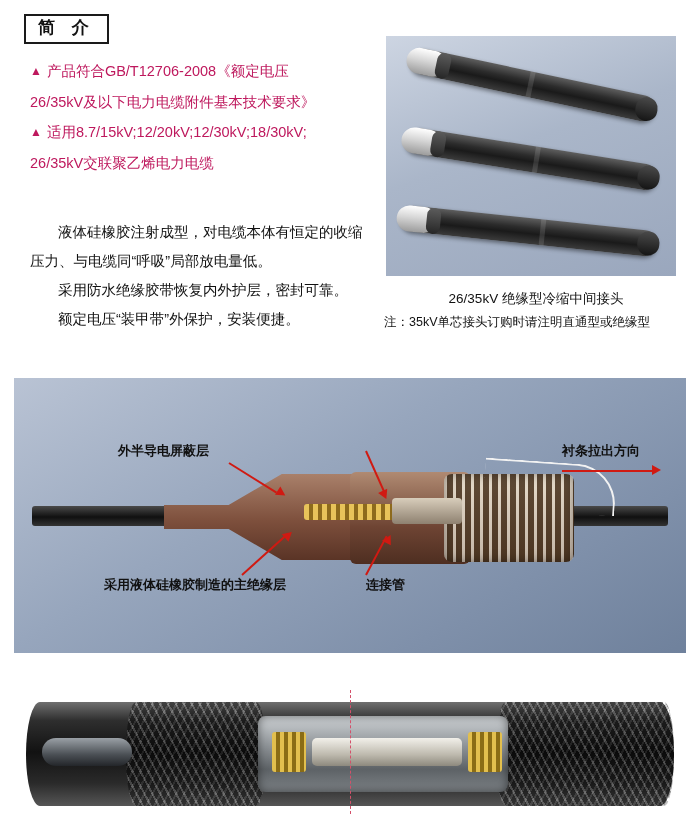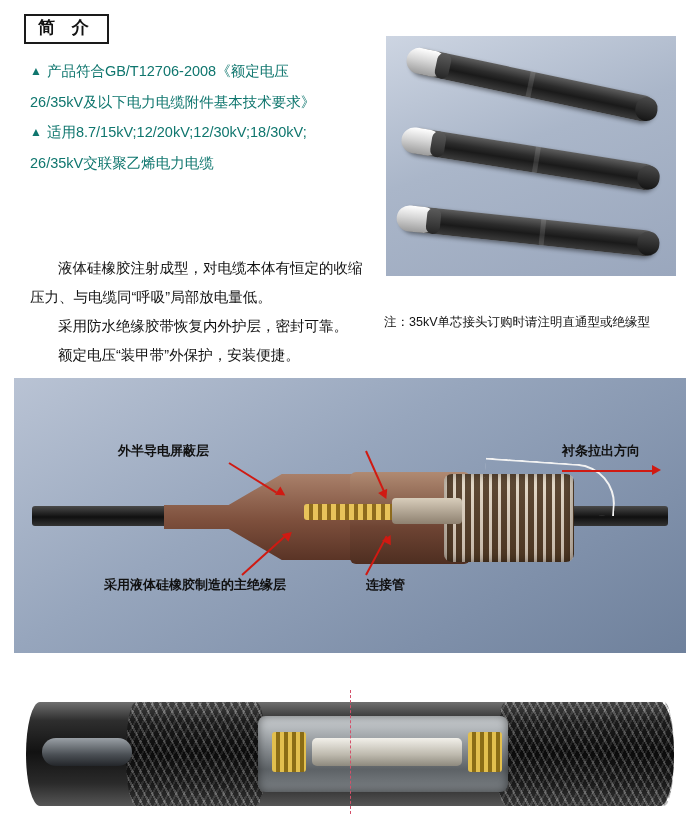--- a/index.html
+++ b/index.html
@@ -37,39 +37,38 @@
   #intro-heading-wrap { position: absolute; left: 24px; top: 14px; }
   #features-heading-wrap { position: absolute; left: 24px; top: 182px; }
 
   .intro-body {
     position: absolute;
     left: 30px;
     top: 56px;
     width: 330px;
     font-size: 14.5px;
     line-height: 30px;
-    color: #0f766e;
+    color: #be185d;
   }
   .intro-line { white-space: nowrap; }
   .tri {
     font-size: 12px;
     margin-right: 5px;
     position: relative;
     top: -1px;
   }
 
   .features-body {
     position: absolute;
     left: 30px;
     top: 218px;
     width: 345px;
     font-size: 14.5px;
     line-height: 29px;
     color: #111;
-    margin-top: 36px;
   }
   .features-body p { margin: 0; text-indent: 28px; }
 
   
   .photo-panel {
     position: absolute;
     left: 386px;
     top: 36px;
     width: 290px;
     height: 240px;
@@ -326,20 +325,21 @@
       <span class="band" style="left:130px"></span>
       <span class="cap"></span>
     </div>
     <div class="joint" id="joint-3">
       <span class="tip"></span>
       <span class="band" style="left:140px"></span>
       <span class="cap"></span>
     </div>
   </div>
 
+  <div class="photo-caption">26/35kV 绝缘型冷缩中间接头</div>
   <div class="photo-note">注：35kV单芯接头订购时请注明直通型或绝缘型</div>
 </div>
 
 <div class="diagram-section">
 
   <div class="cable-left"></div>
   <div class="cable-right"></div>
   <div class="body-cone"></div>
   <div class="body-mid"></div>
   <div class="spring"></div>

